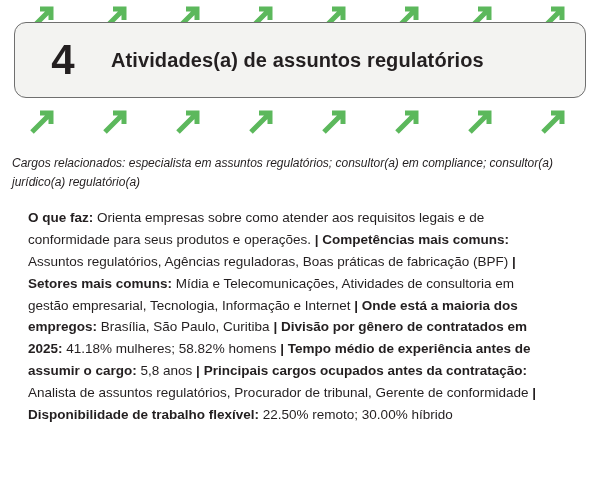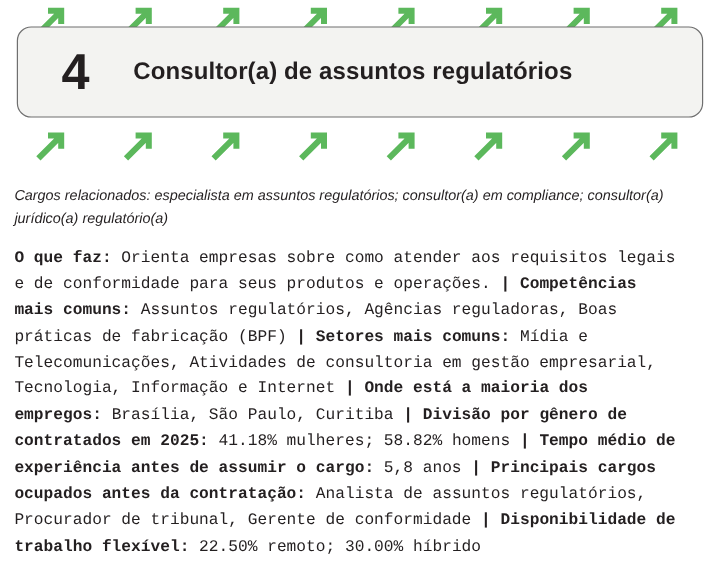--- a/index.html
+++ b/index.html
@@ -76,22 +76,21 @@
     font-style: italic;
     font-size: 12px;
     line-height: 1.55;
     color: #231f20;
     margin: 8px 0 14px 0;
   }
   .details {
     font-size: 13.5px;
     line-height: 1.62;
     color: #231f20;
-    margin: 0;
-    font-family: Liberation Mono, monospace;
+    margin: 16px;
   }
   .details b {
     font-weight: bold;
   }
   .sep {
     font-weight: bold;
   }
 </style>
 </head>
 <body>
@@ -215,21 +214,21 @@
       </div>
       <div class="arrow" style="left: 539px; top: 106px;">
         <svg width="30" height="30" viewBox="0 0 30 30" xmlns="http://www.w3.org/2000/svg">
           <path d="M4 26 L22 8 M12 7 L23 7 L23 18" fill="none" stroke="#5cb85c" stroke-width="5" stroke-linecap="butt"></path>
         </svg>
       </div>
     </div>
 
   <div class="title-card">
     <div class="rank-number">4</div>
-    <div class="title-text">Consultor(a) de assuntos regulatórios</div>
+    <div class="title-text">Atividades(a) de assuntos regulatórios</div>
   </div>
 </div>
 
 <div class="content">
   <p class="related">Cargos relacionados: especialista em assuntos regulatórios; consultor(a) em compliance; consultor(a) jurídico(a) regulatório(a)</p>
 
   <p class="details">
     <b>O que faz:</b><span> Orienta empresas sobre como atender aos requisitos legais e de conformidade para seus produtos e operações. </span><b class="sep">| </b><b>Competências mais comuns:</b><span> Assuntos regulatórios, Agências reguladoras, Boas práticas de fabricação (BPF) </span><b class="sep">| </b><b>Setores mais comuns:</b><span> Mídia e Telecomunicações, Atividades de consultoria em gestão empresarial, Tecnologia, Informação e Internet </span><b class="sep">| </b><b>Onde está a maioria dos empregos:</b><span> Brasília, São Paulo, Curitiba </span><b class="sep">| </b><b>Divisão por gênero de contratados em 2025:</b><span> 41.18% mulheres; 58.82% homens </span><b class="sep">| </b><b>Tempo médio de experiência antes de assumir o cargo:</b><span> 5,8 anos </span><b class="sep">| </b><b>Principais cargos ocupados antes da contratação:</b><span> Analista de assuntos regulatórios, Procurador de tribunal, Gerente de conformidade </span><b class="sep">| </b><b>Disponibilidade de trabalho flexível:</b><span> 22.50% remoto; 30.00% híbrido</span>
   </p>
 </div>

